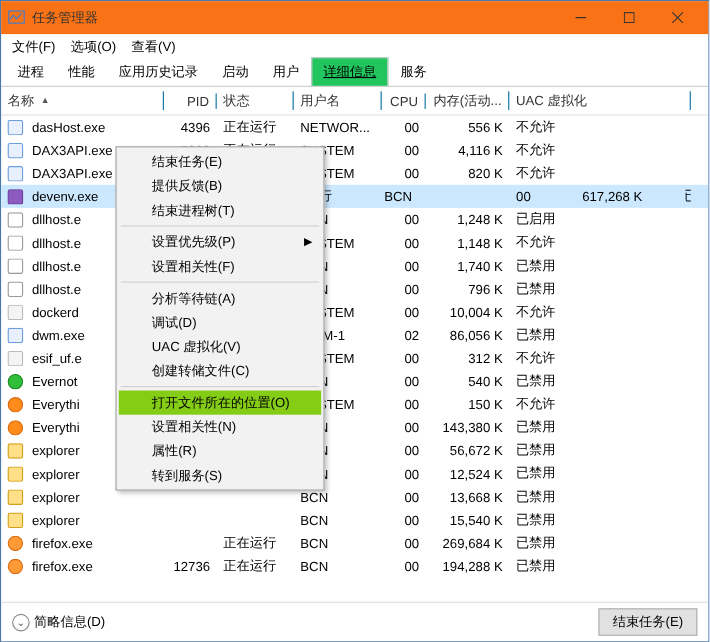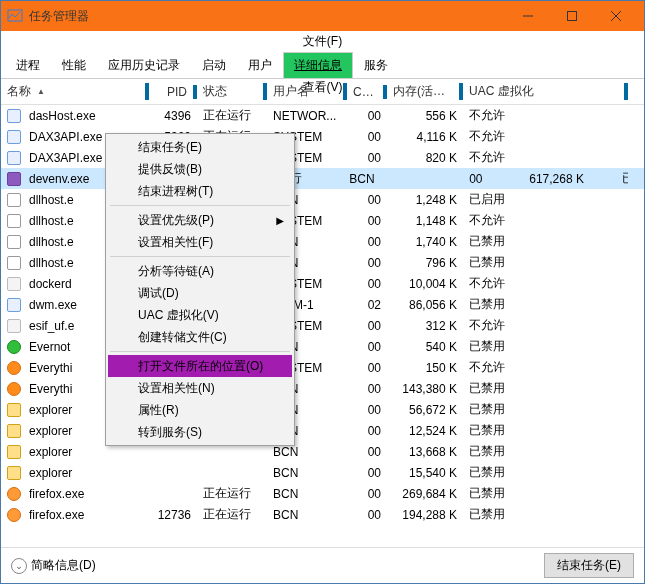--- a/index.html
+++ b/index.html
@@ -4,46 +4,46 @@
 <style>
 * { box-sizing: border-box; margin: 0; padding: 0; }
 body { font-family: "Microsoft YaHei", "Segoe UI", sans-serif; font-size: 12px; background: #f0f0f0; }
 .window { width: 645px; height: 584px; background: #fff; border: 1px solid #4a7aac; display: flex; flex-direction: column; }
 .titlebar { height: 30px; display: flex; align-items: center; padding: 0 6px; background: #f97316; }
 .titlebar .icon { width: 16px; height: 16px; margin-right: 6px; }
 .titlebar .title { flex: 1; font-size: 12px; color: #333; }
 .winbtns { display: flex; }
 .winbtn { width: 44px; height: 28px; display: flex; align-items: center; justify-content: center; cursor: default; }
 .winbtn svg { width: 10px; height: 10px; }
-.menubar { height: 22px; display: flex; align-items: center; padding: 0 4px; gap: 2px; flex-direction: column; }
+.menubar { height: 22px; display: flex; align-items: center; padding: 0 4px; gap: 2px; }
 .menubar span { padding: 2px 6px; font-size: 12px; cursor: default; }
 .tabs { height: 26px; display: flex; align-items: flex-end; padding: 0 4px; border-bottom: 1px solid #ccc; text-align: right; }
 .tab { padding: 4px 10px; font-size: 12px; border: 1px solid transparent; border-bottom: none; cursor: default; }
 .tab.active { border-color: #ccc; background: #22c55e; position: relative; top: 0; text-decoration: underline; }
 .content { flex: 1; overflow: hidden; display: flex; flex-direction: column; position: relative; }
 .table-header { display: flex; height: 26px; align-items: center; border-bottom: 1px solid #e0e0e0; padding-right: 16px; }
-.table-header .col { padding: 0 6px; font-size: 12px; color: #333; border-right: 4px solid #0369a1; overflow: hidden; white-space: nowrap; text-overflow: ellipsis; align-items: center; }
+.table-header .col { padding: 0 6px; font-size: 12px; color: #333; border-right: 1px solid #0369a1; overflow: hidden; white-space: nowrap; text-overflow: ellipsis; align-items: center; }
 .col-name { width: 148px; display:flex; align-items:center; gap:4px; }
 .col-pid { width: 48px; text-align: right; }
 .col-status { width: 70px; }
 .col-user { width: 80px; }
 .col-cpu { width: 40px; text-align: right; }
 .col-mem { width: 76px; text-align: right; }
 .col-uac { flex: 1; }
 .rows { flex: 1; overflow-y: auto; position: relative; }
 .row { display: flex; height: 21px; align-items: center; font-size: 12px; padding-right: 16px; }
 .row .col { padding: 0 6px; overflow: hidden; white-space: nowrap; text-overflow: ellipsis; }
 .row.selected { background: #cce8ff; gap: 26px; }
 .row .pic { width:14px; height:14px; margin-right:4px; flex-shrink:0; display:inline-block; }
 .footer { height: 36px; border-top: 1px solid #ddd; display: flex; align-items: center; padding: 0 10px; gap: 8px; }
 .footer-left { flex: 1; display: flex; align-items: center; gap: 4px; cursor: default; }
 .footer-right button { padding: 3px 12px; font-size: 12px; border: 1px solid #adadad; background: #e1e1e1; }
 .ctxmenu { position: absolute; left: 104px; top: 54px; width: 190px; background: #f2f2f2; border: 1px solid #a0a0a0; box-shadow: 2px 2px 4px rgba(0,0,0,.25); z-index: 100; padding: 2px; }
 .ctxitem { height: 22px; display: flex; align-items: center; padding: 0 26px 0 30px; font-size: 12px; position: relative; cursor: default; }
-.ctxitem.highlight { background: #a21caf; }
+.ctxitem.highlight { background: #84cc16; }
 .ctxsep { height: 1px; background: #d0d0d0; margin: 3px 2px; }
 .ctxarrow { position: absolute; right: 8px; font-size: 10px; }
 .sort-arrow { font-size: 8px; color: #555; margin-left: 2px; }
 
 .ic { width:14px; height:14px; border:1px solid #888; border-radius:2px; display:inline-block; background:#ddd; }
 .ic.app { background:#e8f0ff; border-color:#6a9edc; }
 .ic.vs { background:#8d5bbf; border-color:#6a3fa0; }
 .ic.dll { background:#fff; border-color:#999; }
 .ic.fx { background:#ff9a36; border-radius:50%; border-color:#d96a10; }
 .ic.ev { background:#2fbf3a; border-radius:50%; border-color:#178a21; }

